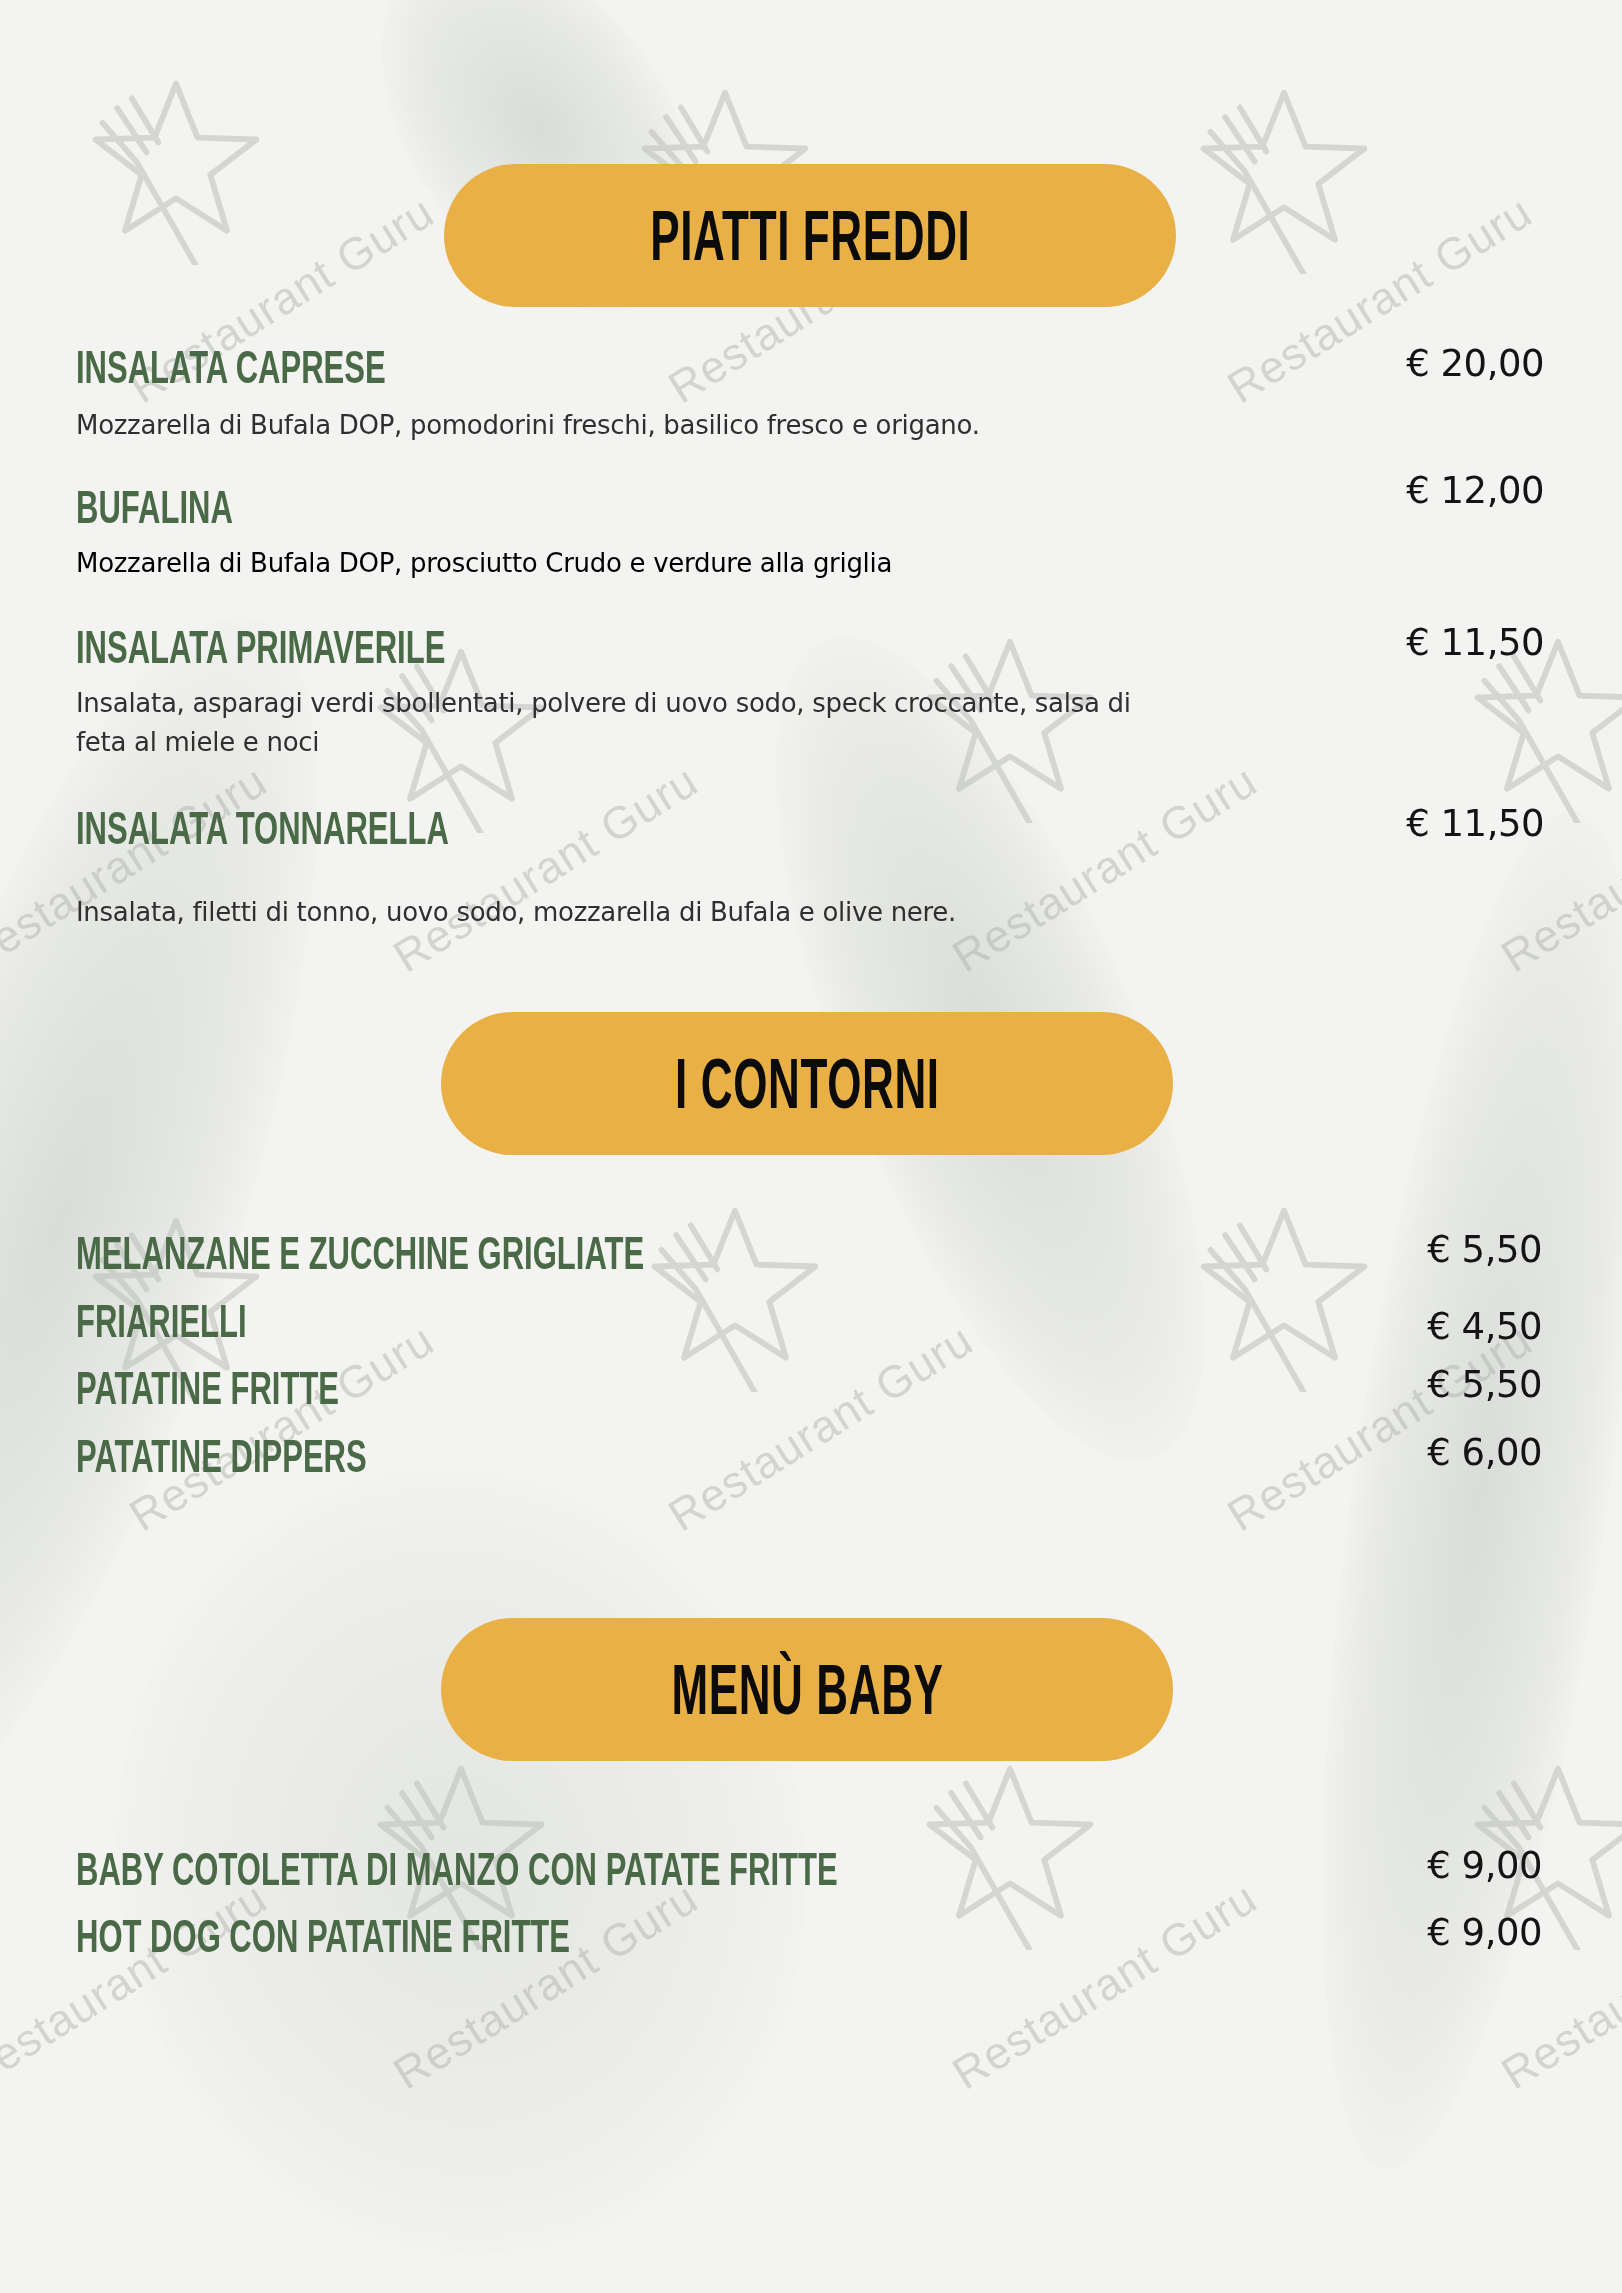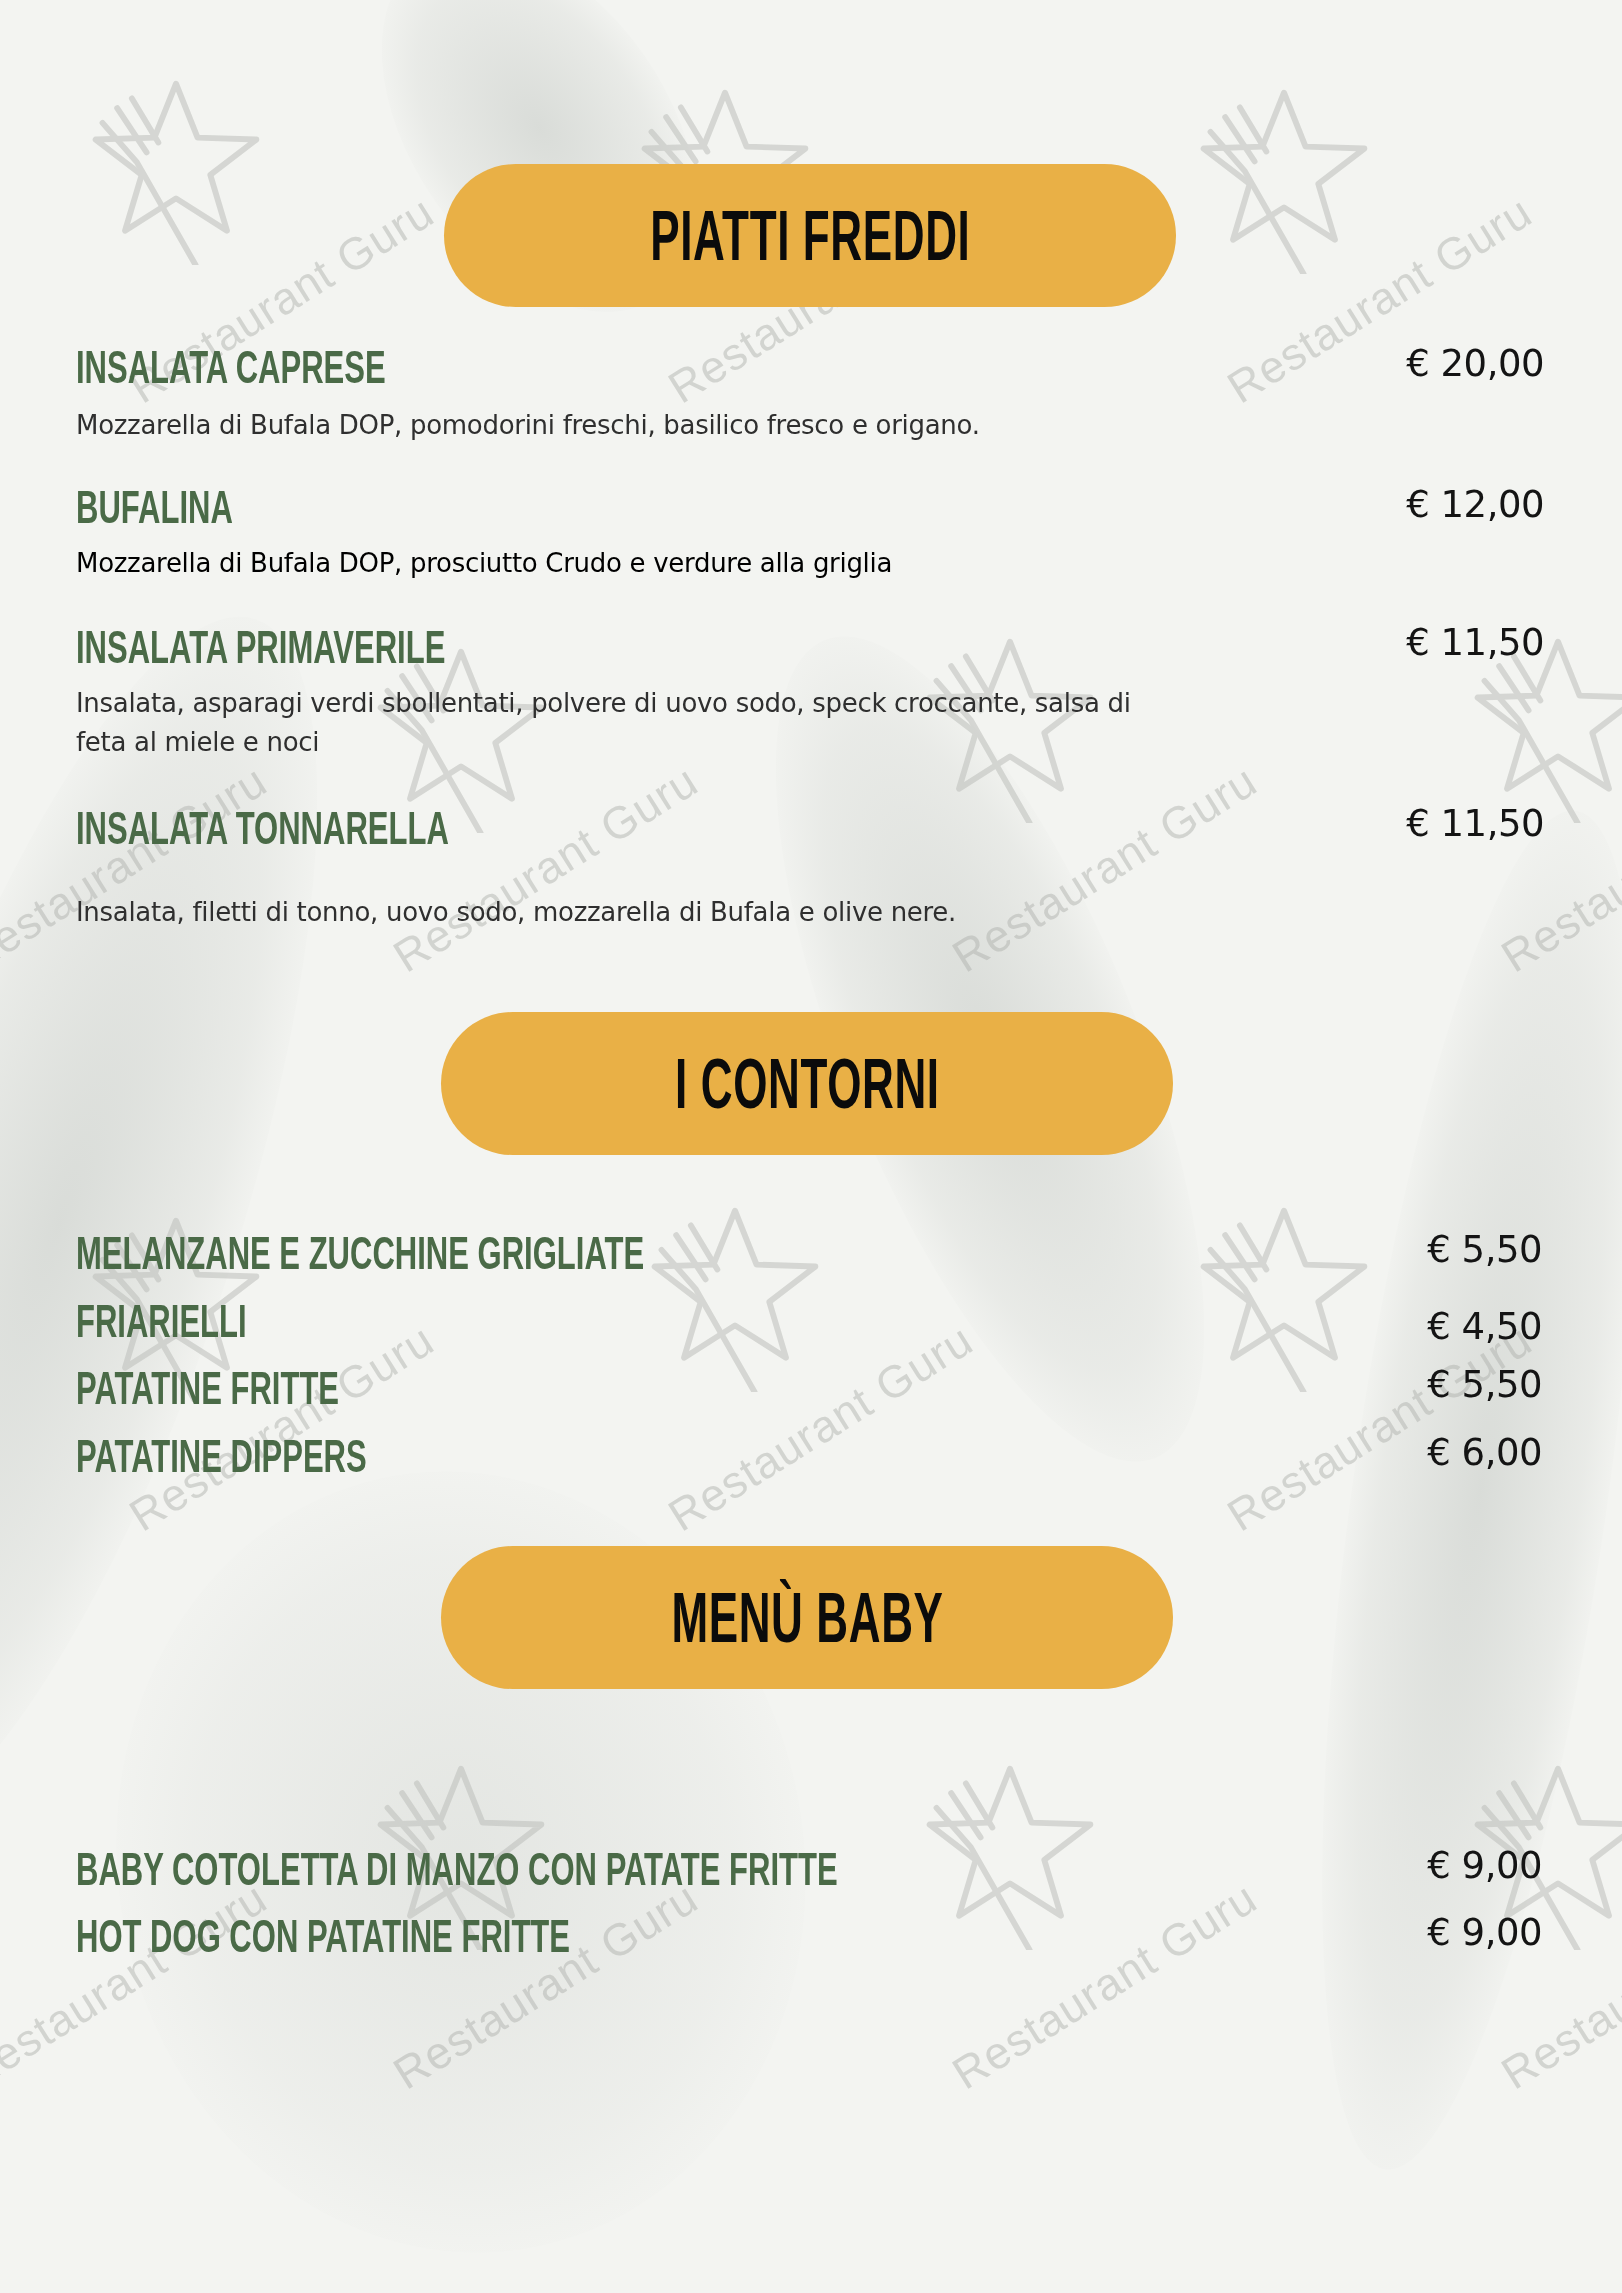--- a/index.html
+++ b/index.html
@@ -181,21 +181,21 @@
 </div>
 
 <div>
   <div class="item-title" style="top:343px;">INSALATA CAPRESE</div>
   <div class="price" style="top:344px;">€ 20,00</div>
   <div class="item-desc" style="top:406px;">Mozzarella di Bufala DOP, pomodorini freschi, basilico fresco e origano.</div>
 </div>
 
 <div>
   <div class="item-title" style="top:483px;">BUFALINA</div>
-  <div class="price" style="top:485px;">€ 12,00</div>
+  <div class="price" style="top:471px;">€ 12,00</div>
   <div class="item-desc light" style="top:544px;">Mozzarella di Bufala DOP, prosciutto Crudo e verdure alla griglia</div>
 </div>
 
 <div>
   <div class="item-title" style="top:623px;">INSALATA PRIMAVERILE</div>
   <div class="price" style="top:623px;">€ 11,50</div>
   <div class="item-desc" style="top:684px;">Insalata, asparagi verdi sbollentati, polvere di uovo sodo, speck croccante, salsa di</div>
   <div class="item-desc" style="top:723px;">feta al miele e noci</div>
 </div>
 
@@ -219,21 +219,21 @@
 </div>
 <div>
   <div class="item-title" style="top:1364px;">PATATINE FRITTE</div>
   <div class="price" style="top:1365px; right:80px;">€ 5,50</div>
 </div>
 <div>
   <div class="item-title" style="top:1432px;">PATATINE DIPPERS</div>
   <div class="price" style="top:1433px; right:80px;">€ 6,00</div>
 </div>
 
-<div class="pill" style="top:1546px; left:441px;">
+<div class="pill" style="top:1618px; left:441px;">
   <span class="pill-title">MENÙ BABY</span>
 </div>
 
 <div>
   <div class="item-title" style="top:1845px;">BABY COTOLETTA DI MANZO CON PATATE FRITTE</div>
   <div class="price" style="top:1846px; right:80px;">€ 9,00</div>
 </div>
 <div>
   <div class="item-title" style="top:1912px;">HOT DOG CON PATATINE FRITTE</div>
   <div class="price" style="top:1913px; right:80px;">€ 9,00</div>

